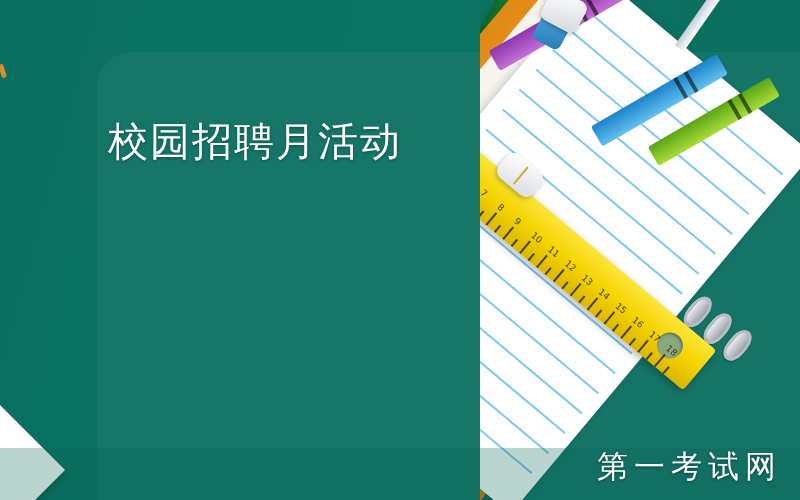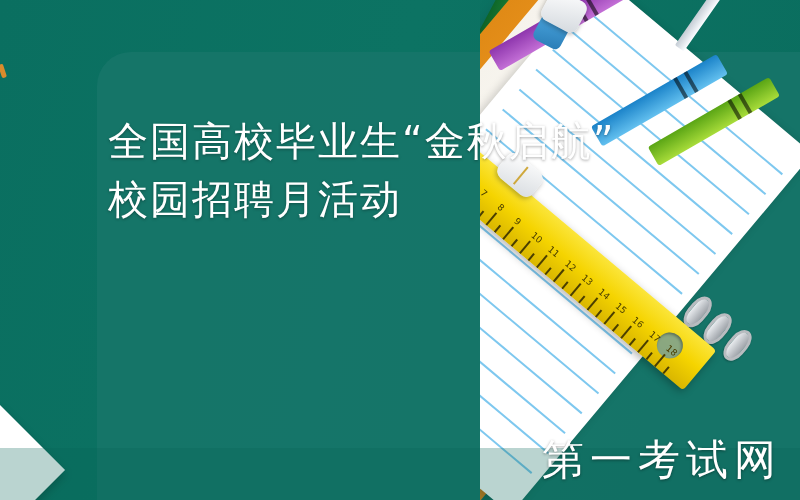--- a/index.html
+++ b/index.html
@@ -282,21 +282,21 @@
     text-shadow: 0 1px 3px rgba(0,0,0,.35);
   }
 
   
   .watermark {
     position: absolute;
     right: 18px;
     bottom: 12px;
     z-index: 60;
     color: #ffffff;
-    font-size: 42px;
+    font-size: 31px;
     letter-spacing: 6px;
     white-space: nowrap;
     text-shadow: 0 1px 3px rgba(0,0,0,.4);
     font-family: Liberation Mono, monospace;
   }
 </style>
 </head>
 <body>
 
 <div id="banner">
@@ -401,19 +401,18 @@
     </div>
 
   </div>
 
   <div class="paper-corner"></div>
   <div class="left-sliver"></div>
 
   <div class="bg-bottom-band"></div>
 
   <div class="headline">
-    <div class="line">全国高校毕业生“金秋启航”</div>
     <div class="line">校园招聘月活动</div>
   </div>
 
   <div class="watermark">第一考试网</div>
 
 </div>
 
 </body></html>

